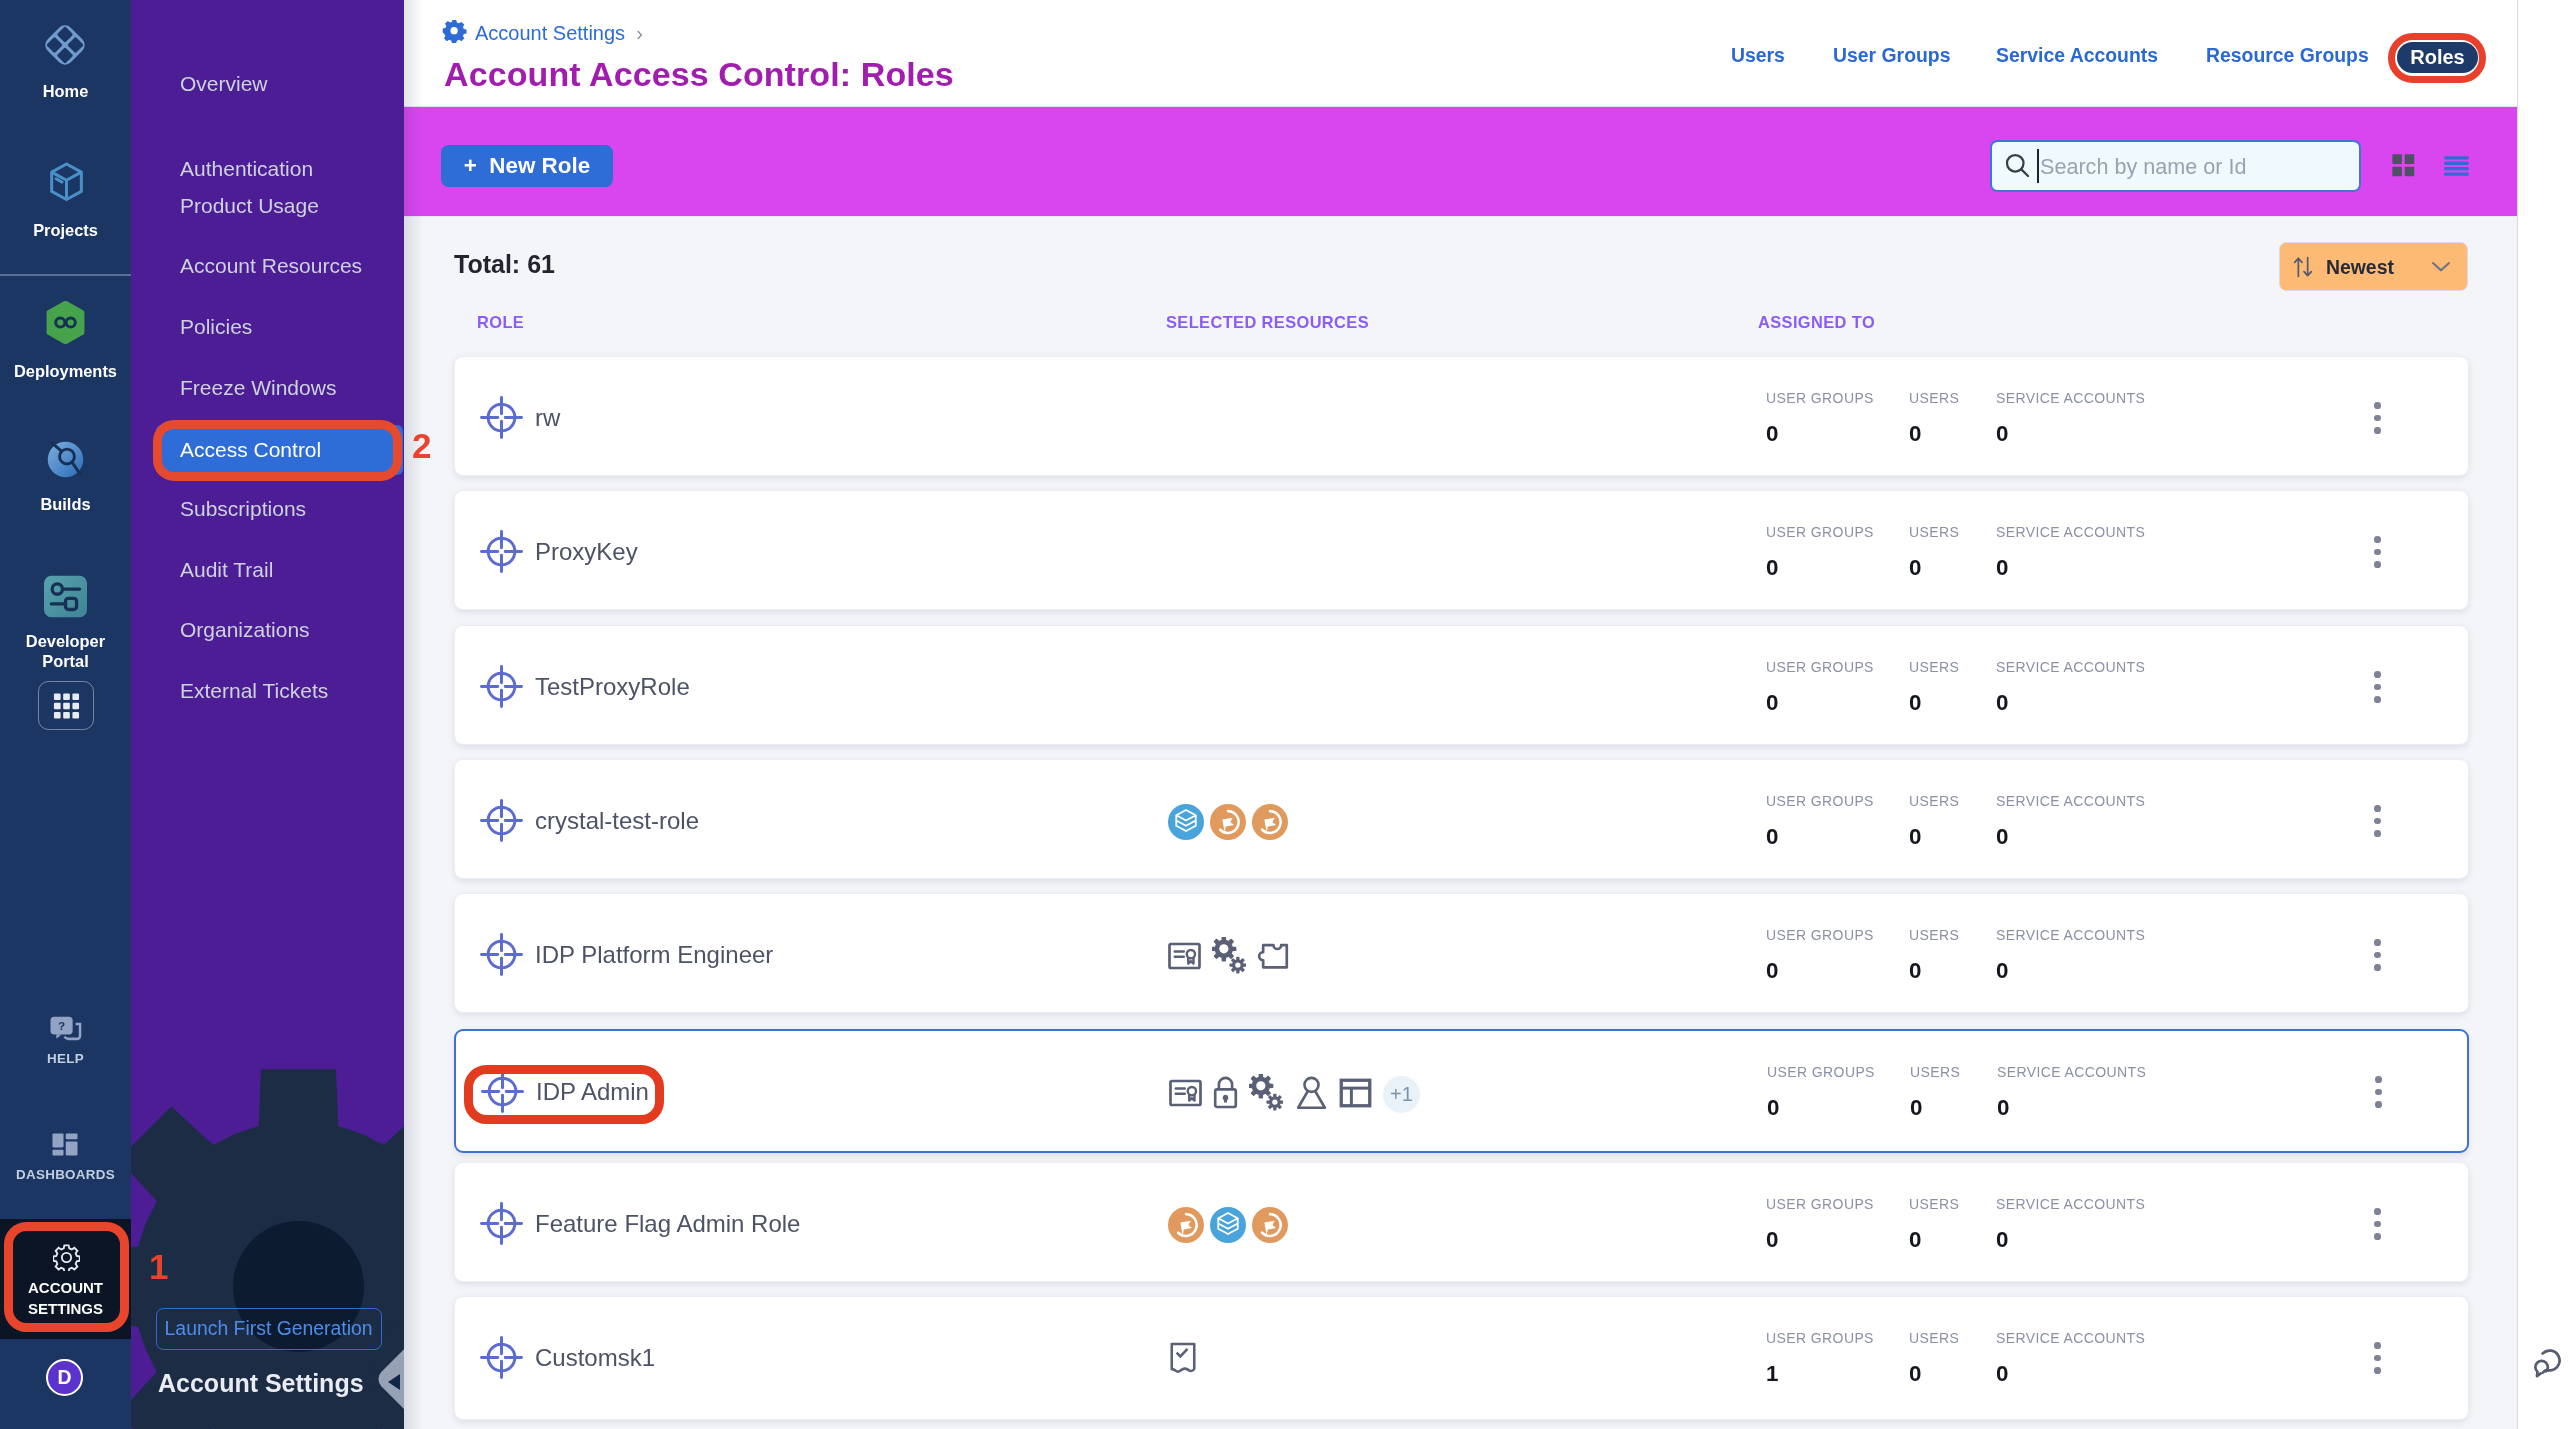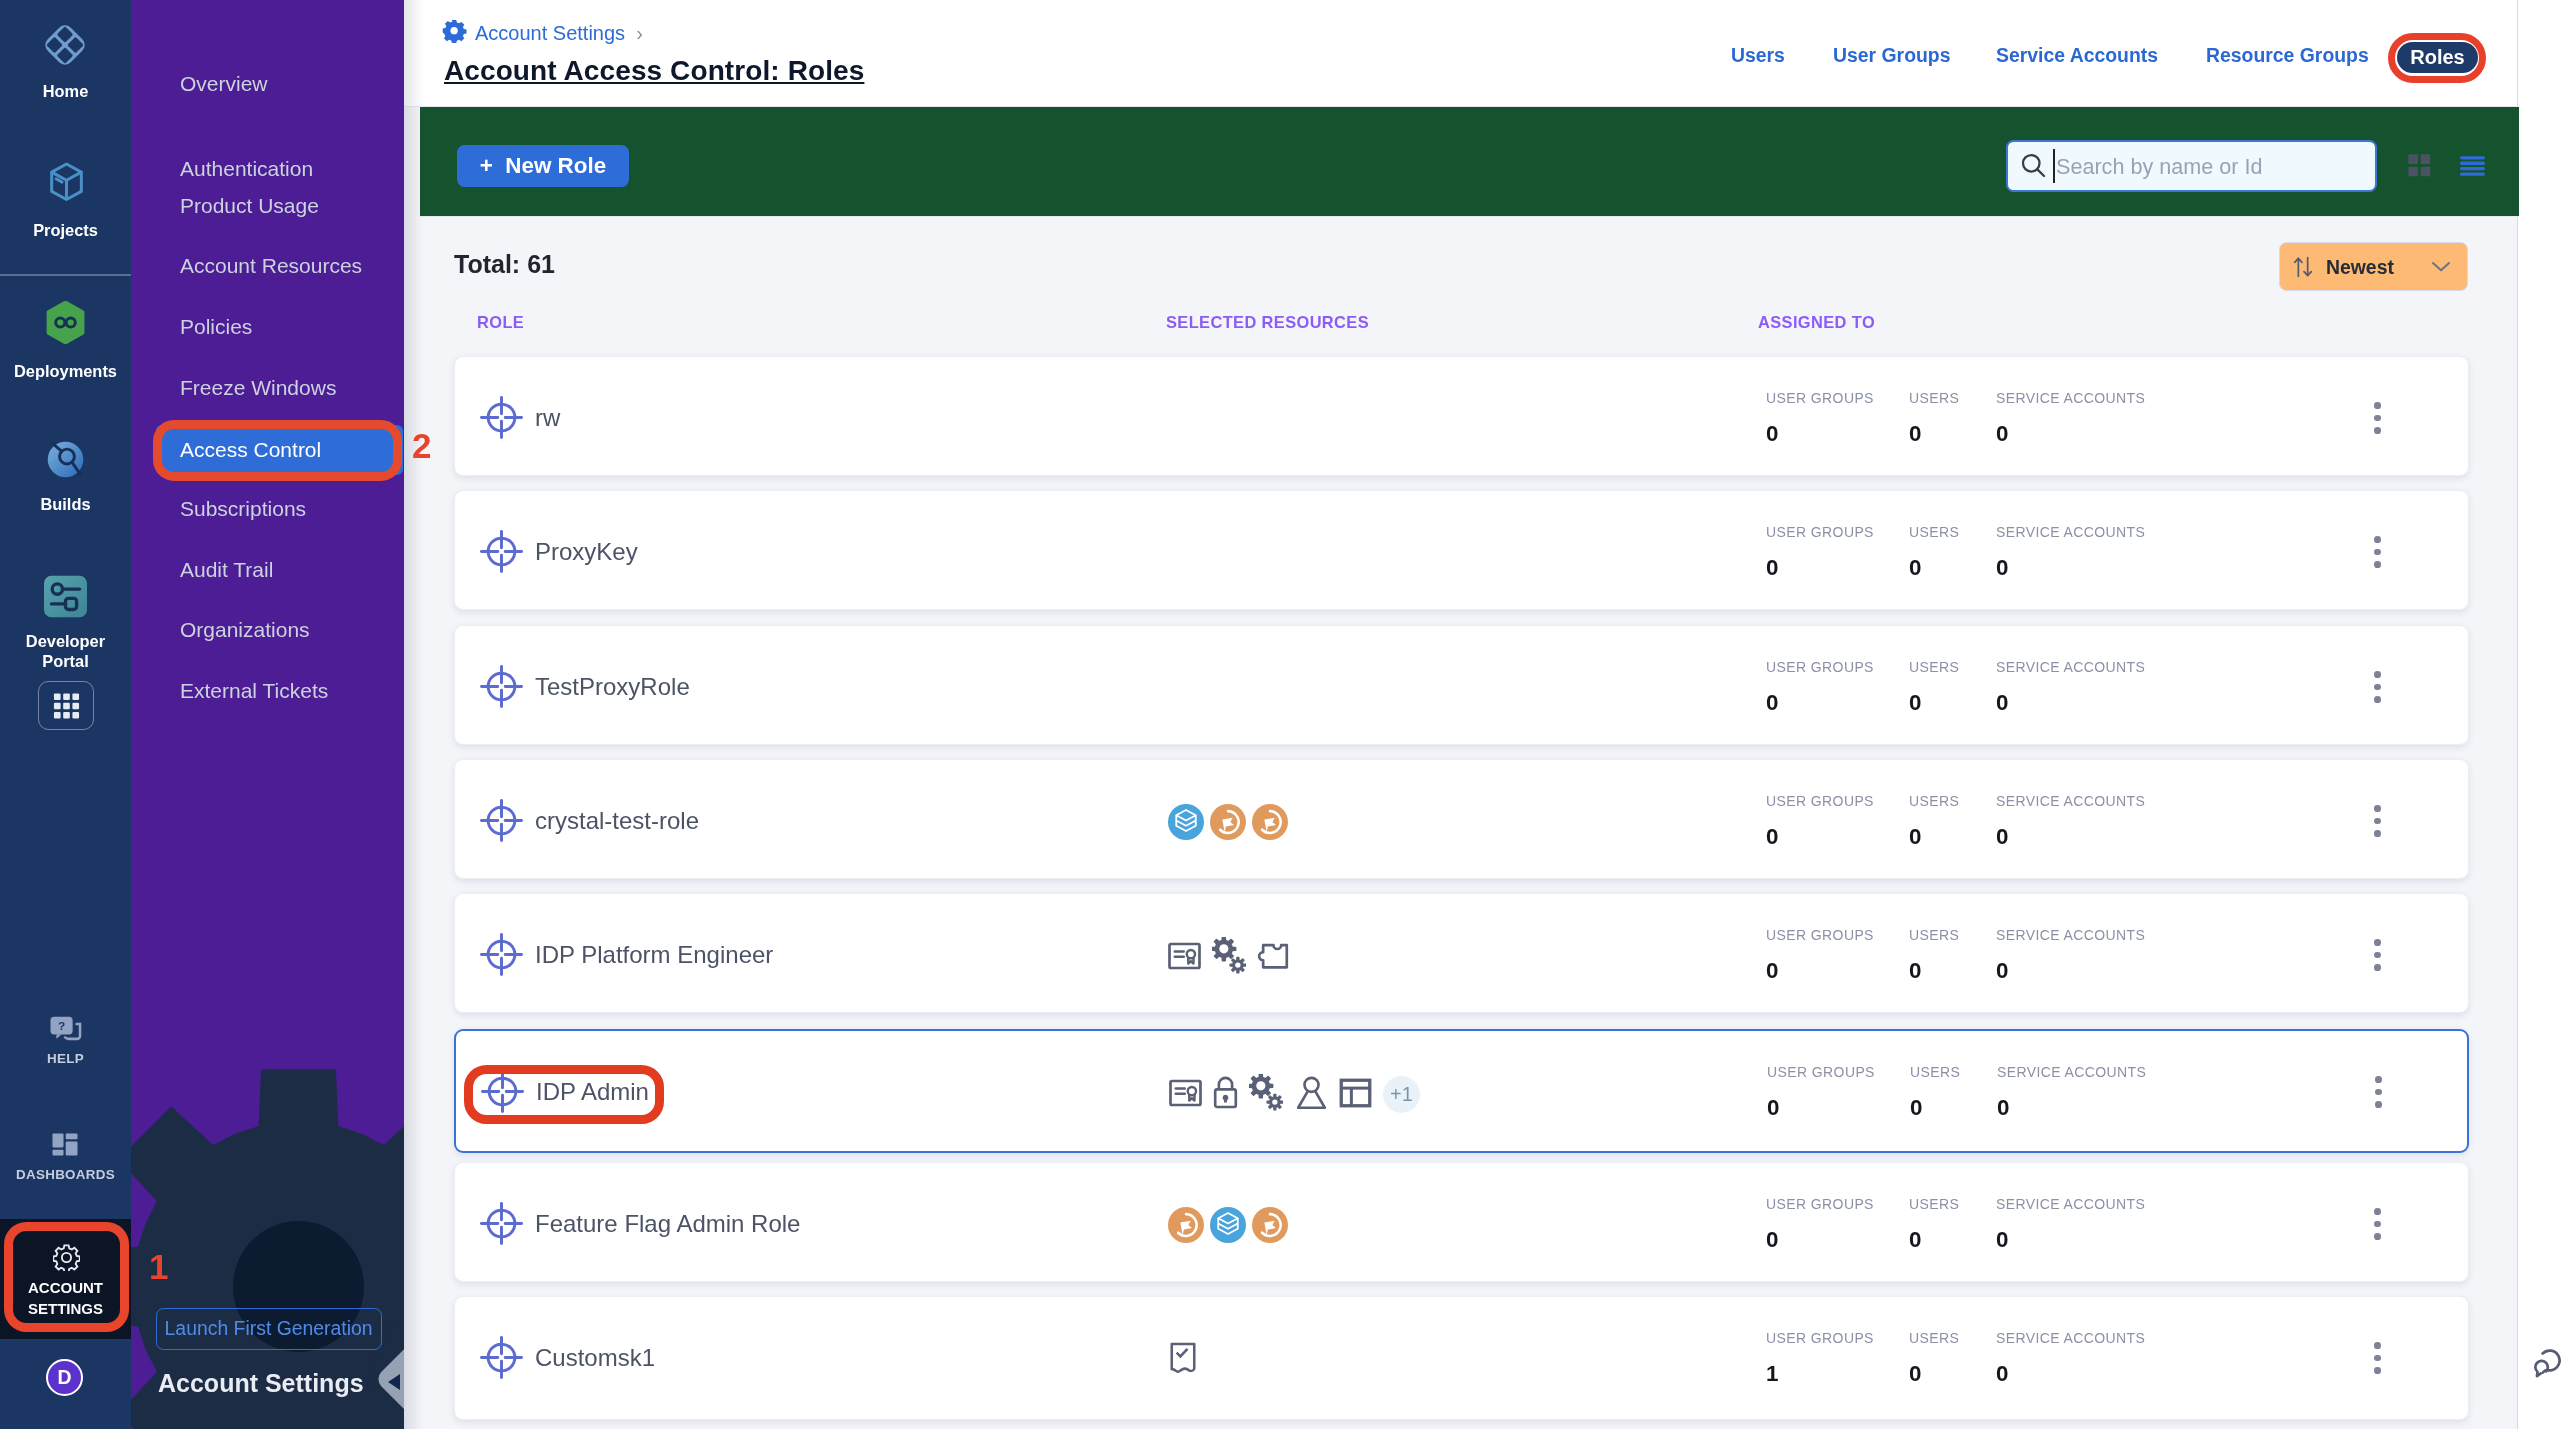--- a/index.html
+++ b/index.html
@@ -26,25 +26,25 @@
 #launch-btn { position:absolute; left:24.6px; top:1308px; width:226px; height:42px; border:1.5px solid #2f6cd8; border-radius:7.5px; color:#4f8ce8; font-size:19.4px; text-align:center; line-height:39px; white-space:nowrap; }
 #as-title { position:absolute; left:27px; top:1369px; font-size:25px; font-weight:700; color:#e9edf3; }
 #collapse { position:absolute; left:256px; top:1348px; width:57px; height:60px; background:#96a1b3; border-radius:10.4px; transform:rotate(45deg); }
 #collapse-arr { position:absolute; left:257px; top:1374px; width:0; height:0; border-top:8.2px solid transparent; border-bottom:8.2px solid transparent; border-right:12px solid #12264a; }
 
 .rednum { position:absolute; color:#e8432c; font-weight:700; font-size:40px; z-index:40; }
 
 
 #content { position:absolute; left:404px; top:0; width:2114px; height:1430px; background:#f4f5f9; border-right:1.5px solid #d8dae6; }
 #cheader { position:absolute; left:0; top:0; width:100%; height:107px; background:#ffffff; border-bottom:1.5px solid #e4e5ee; }
-#ctoolbar { position:absolute; left:16px; top:107px; width:100%; height:110px; background:#14532d; border-bottom:1.5px solid #e7e8f0; }
+#ctoolbar { position:absolute; left:0; top:107px; width:100%; height:110px; background:#d946ef; border-bottom:1.5px solid #e7e8f0; }
 #strip { position:absolute; left:2519px; top:0; width:57px; height:1430px; background:#ffffff; }
 
 #crumb { position:absolute; left:71px; top:21.6px; font-size:20px; color:#2e6bd6; font-weight:500; }
-#title { position:absolute; left:40px; top:55px; font-size:28px; font-weight:700; color:#0f172a; letter-spacing:0.1px;text-decoration:underline; }
+#title { position:absolute; left:40px; top:55px; font-size:34px; font-weight:700; color:#a21caf; letter-spacing:0.1px; }
 .tab { position:absolute; top:44px; font-size:19.4px; font-weight:700; color:#2a68d4; }
 #pill { position:absolute; left:1993px; top:42px; width:81px; height:31px; background:#1d3a68; border-radius:15.7px; color:#fff; font-size:20px; font-weight:700; text-align:center; line-height:31px; }
 #pill-ring { position:absolute; left:1984px; top:33px; width:98px; height:50px; border:7.5px solid #e8402b; border-radius:25px; }
 
 #newrole { position:absolute; left:37px; top:38px; width:172px; height:42px; background:#2e6cd8; border-radius:7.5px; color:#ffffff; font-size:22.4px; font-weight:700; text-align:center; line-height:41px; }
 #search { position:absolute; left:1586px; top:33px; width:371px; height:52px; background:#f0f9fe; border:2.2px solid #3c77d4; border-radius:7.5px; }
 #search .ph { position:absolute; left:48px; top:12px; font-size:21.6px; color:#9aa2b2; }
 #search .caret { position:absolute; left:45px; top:6.7px; width:1.5px; height:34px; background:#222; }
 
 #total { position:absolute; left:50px; top:250px; font-size:25px; font-weight:700; color:#22252e; }

